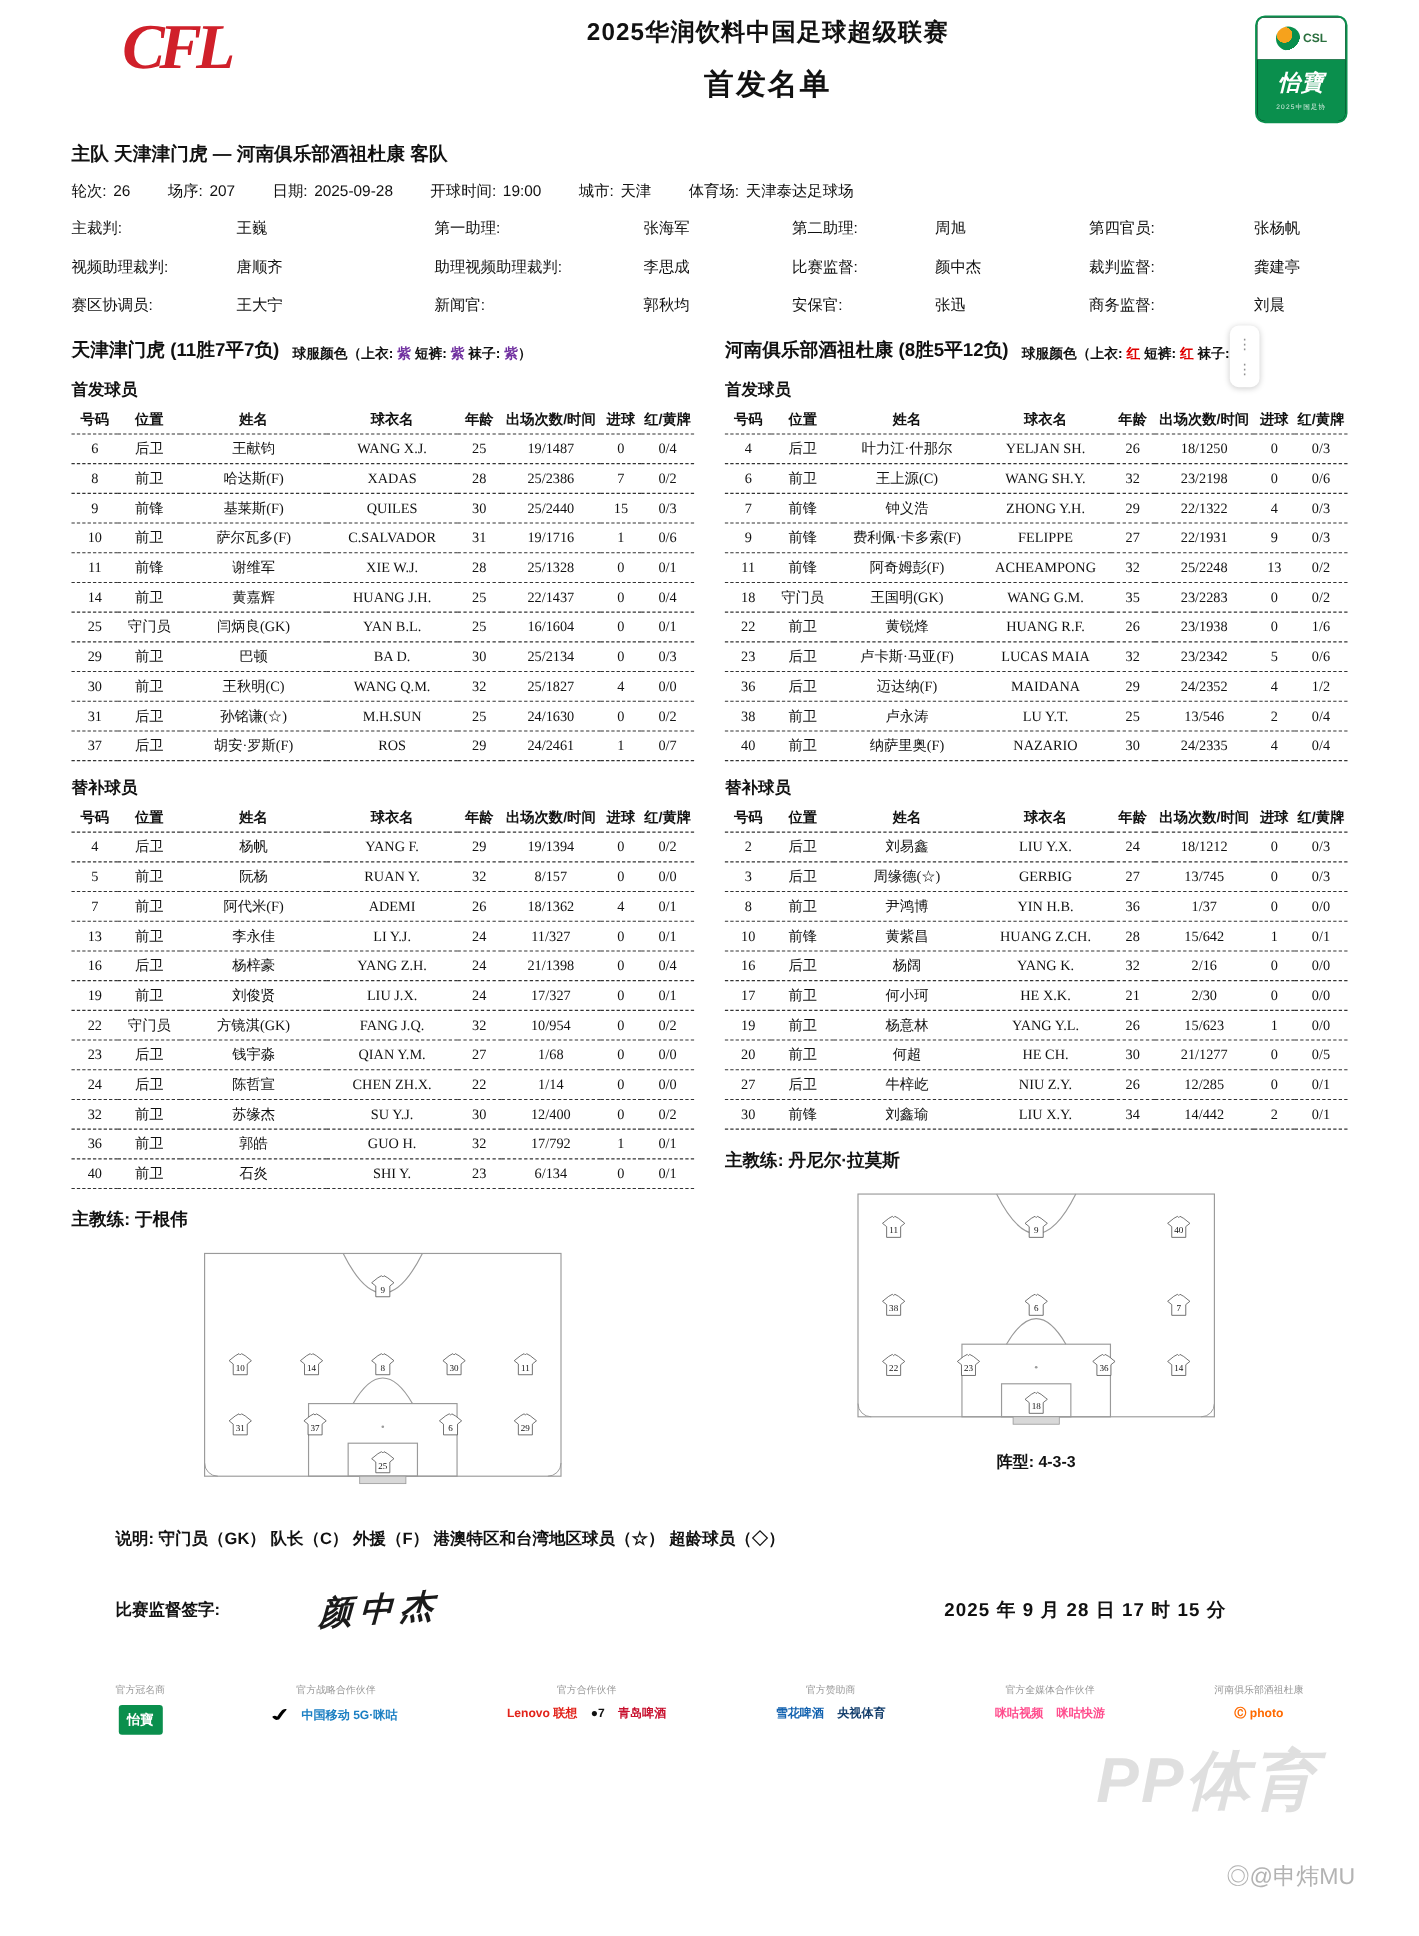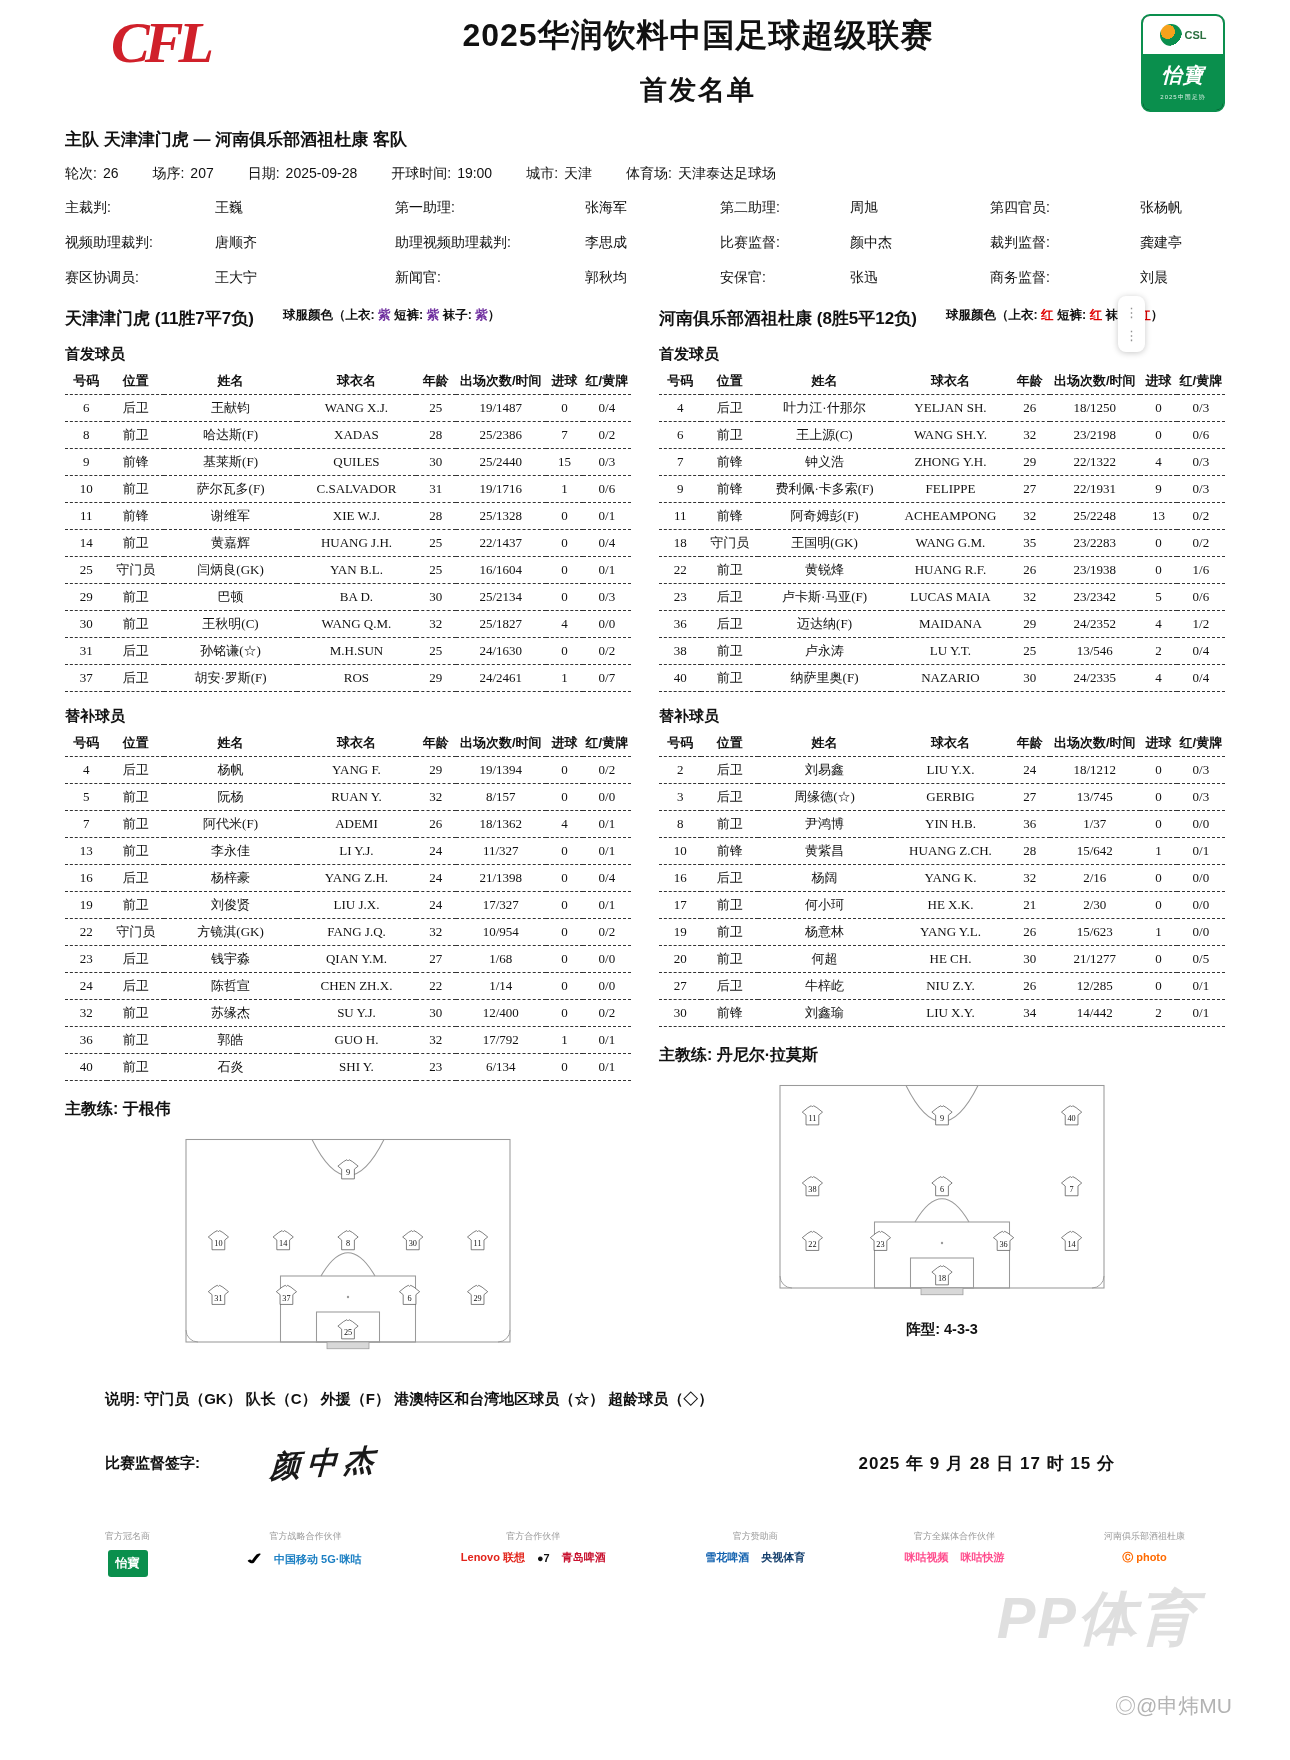--- a/index.html
+++ b/index.html
@@ -5,59 +5,59 @@
   html,body{margin:0;padding:0;background:#f2f2f2;}
   .page{position:relative;width:1290px;height:1760px;background:#fff;margin:0 auto;
         font-family:"Liberation Sans",sans-serif;color:#111;overflow:hidden;}
   .content{padding:8px 65px 0 65px;}
 
   
   .hdr{display:flex;margin-top:6px;}
   .cfl{width:190px;text-align:center;font-family:"Liberation Serif",serif;
        font-style:italic;font-weight:bold;font-size:58px;color:#d0202a;letter-spacing:-5px;line-height:1;}
   .titles{flex:1;text-align:center;}
-  .title{font-size:32px;font-weight:bold;letter-spacing:1px;}
+  .title{font-size:22px;font-weight:bold;letter-spacing:1px;}
   .subtitle{font-size:27px;font-weight:bold;margin-top:14px;letter-spacing:2px;}
   .csl-badge{width:80px;height:94px;border:2px solid #0a8f4d;border-radius:9px;overflow:hidden;
              display:flex;flex-direction:column;background:#000000;}
   .csl-top{height:38px;display:flex;align-items:center;justify-content:center;gap:3px;background:#fff;}
   .csl-swirl{width:22px;height:22px;border-radius:50%;
              background:radial-gradient(circle at 35% 35%,#f6a21c 0 35%,#0a8f4d 36% 70%,#fff 71%);}
   .csl-top span{font-size:11px;font-weight:bold;color:#2a6f3e;}
   .csl-bottom{flex:1;background:#0a8f4d;color:#fff;display:flex;flex-direction:column;align-items:center;justify-content:center;}
   .csl-bottom .brand{font-size:20px;font-weight:bold;font-style:italic;letter-spacing:1px;}
   .csl-bottom .tiny{font-size:6px;opacity:.85;margin-top:4px;letter-spacing:1px;}
 
   .teams-line{font-size:17px;font-weight:bold;margin-top:16px;}
   .info-row{margin-top:14px;font-size:14px;display:flex;}
   .info-item{margin-right:34px;white-space:nowrap;}
   .info-item .lbl{margin-right:6px;}
   .officials{margin-top:16px;display:grid;grid-template-columns:150px 180px 190px 135px 130px 140px 150px 1fr;
              row-gap:17px;font-size:14px;align-items:baseline;}
 
   
   .teams-grid{display:grid;grid-template-columns:1fr 1fr;column-gap:28px;margin-top:20px;}
-  .team-top{display:flex;align-items:flex-start;gap:29px;}
+  .team-top{display:flex;align-items:flex-end;gap:12px;}
   .team-name{font-size:17px;font-weight:bold;white-space:nowrap;}
   .kit{font-size:12.5px;font-weight:bold;white-space:nowrap;}
   .sec-label{font-size:15px;font-weight:bold;margin:15px 0 6px 0;}
   table{width:100%;border-collapse:collapse;table-layout:fixed;}
   thead th{font-size:13px;font-weight:bold;padding:2px 0 4px 0;border-bottom:1.6px dashed #333;white-space:nowrap;}
   tbody td{font-family:"Liberation Serif","DejaVu Serif",serif;font-size:13px;text-align:center;
            padding:4px 0;border-bottom:1.6px dashed #333;overflow:hidden;white-space:nowrap;}
   col.c1{width:7.5%}col.c2{width:10%}col.c3{width:23.5%}col.c4{width:21%}
   col.c5{width:7%}col.c6{width:16%}col.c7{width:6.5%}col.c8{width:8.5%}
 
   .coach{font-size:16px;font-weight:bold;margin-top:18px;}
   .pitch-wrap{width:330px;margin:16px auto 0 auto;}
   .pitch-svg{width:330px;height:226px;display:block;}
   .formation{text-align:center;font-size:14.5px;margin-top:12px;font-weight:bold;}
 
   .notes{margin-top:28px;font-size:15px;font-weight:bold;padding-left:40px;}
-  .sig-row{margin-top:34px;display:flex;align-items:center;}
+  .sig-row{margin-top:34px;display:flex;align-items:center;gap:20px;}
   .sig-label{font-size:15px;font-weight:bold;margin-left:40px;}
   .sig-name{font-family:"DejaVu Serif",serif;font-style:italic;font-weight:bold;font-size:30px;
             letter-spacing:7px;margin-left:70px;transform:rotate(-4deg) skewX(-6deg);color:#1a1a1a;}
   .sig-date{font-size:17px;font-weight:bold;margin-left:auto;margin-right:110px;letter-spacing:1px;}
 
   .sponsors{margin-top:46px;display:flex;justify-content:space-between;padding:0 40px;}
   .sp-group{display:flex;flex-direction:column;align-items:center;}
   .sp-label{font-size:9px;color:#999;margin-bottom:7px;white-space:nowrap;}
   .sp-logos{display:flex;align-items:center;gap:12px;}
   .sp-chip{font-size:11px;font-weight:bold;white-space:nowrap;}

